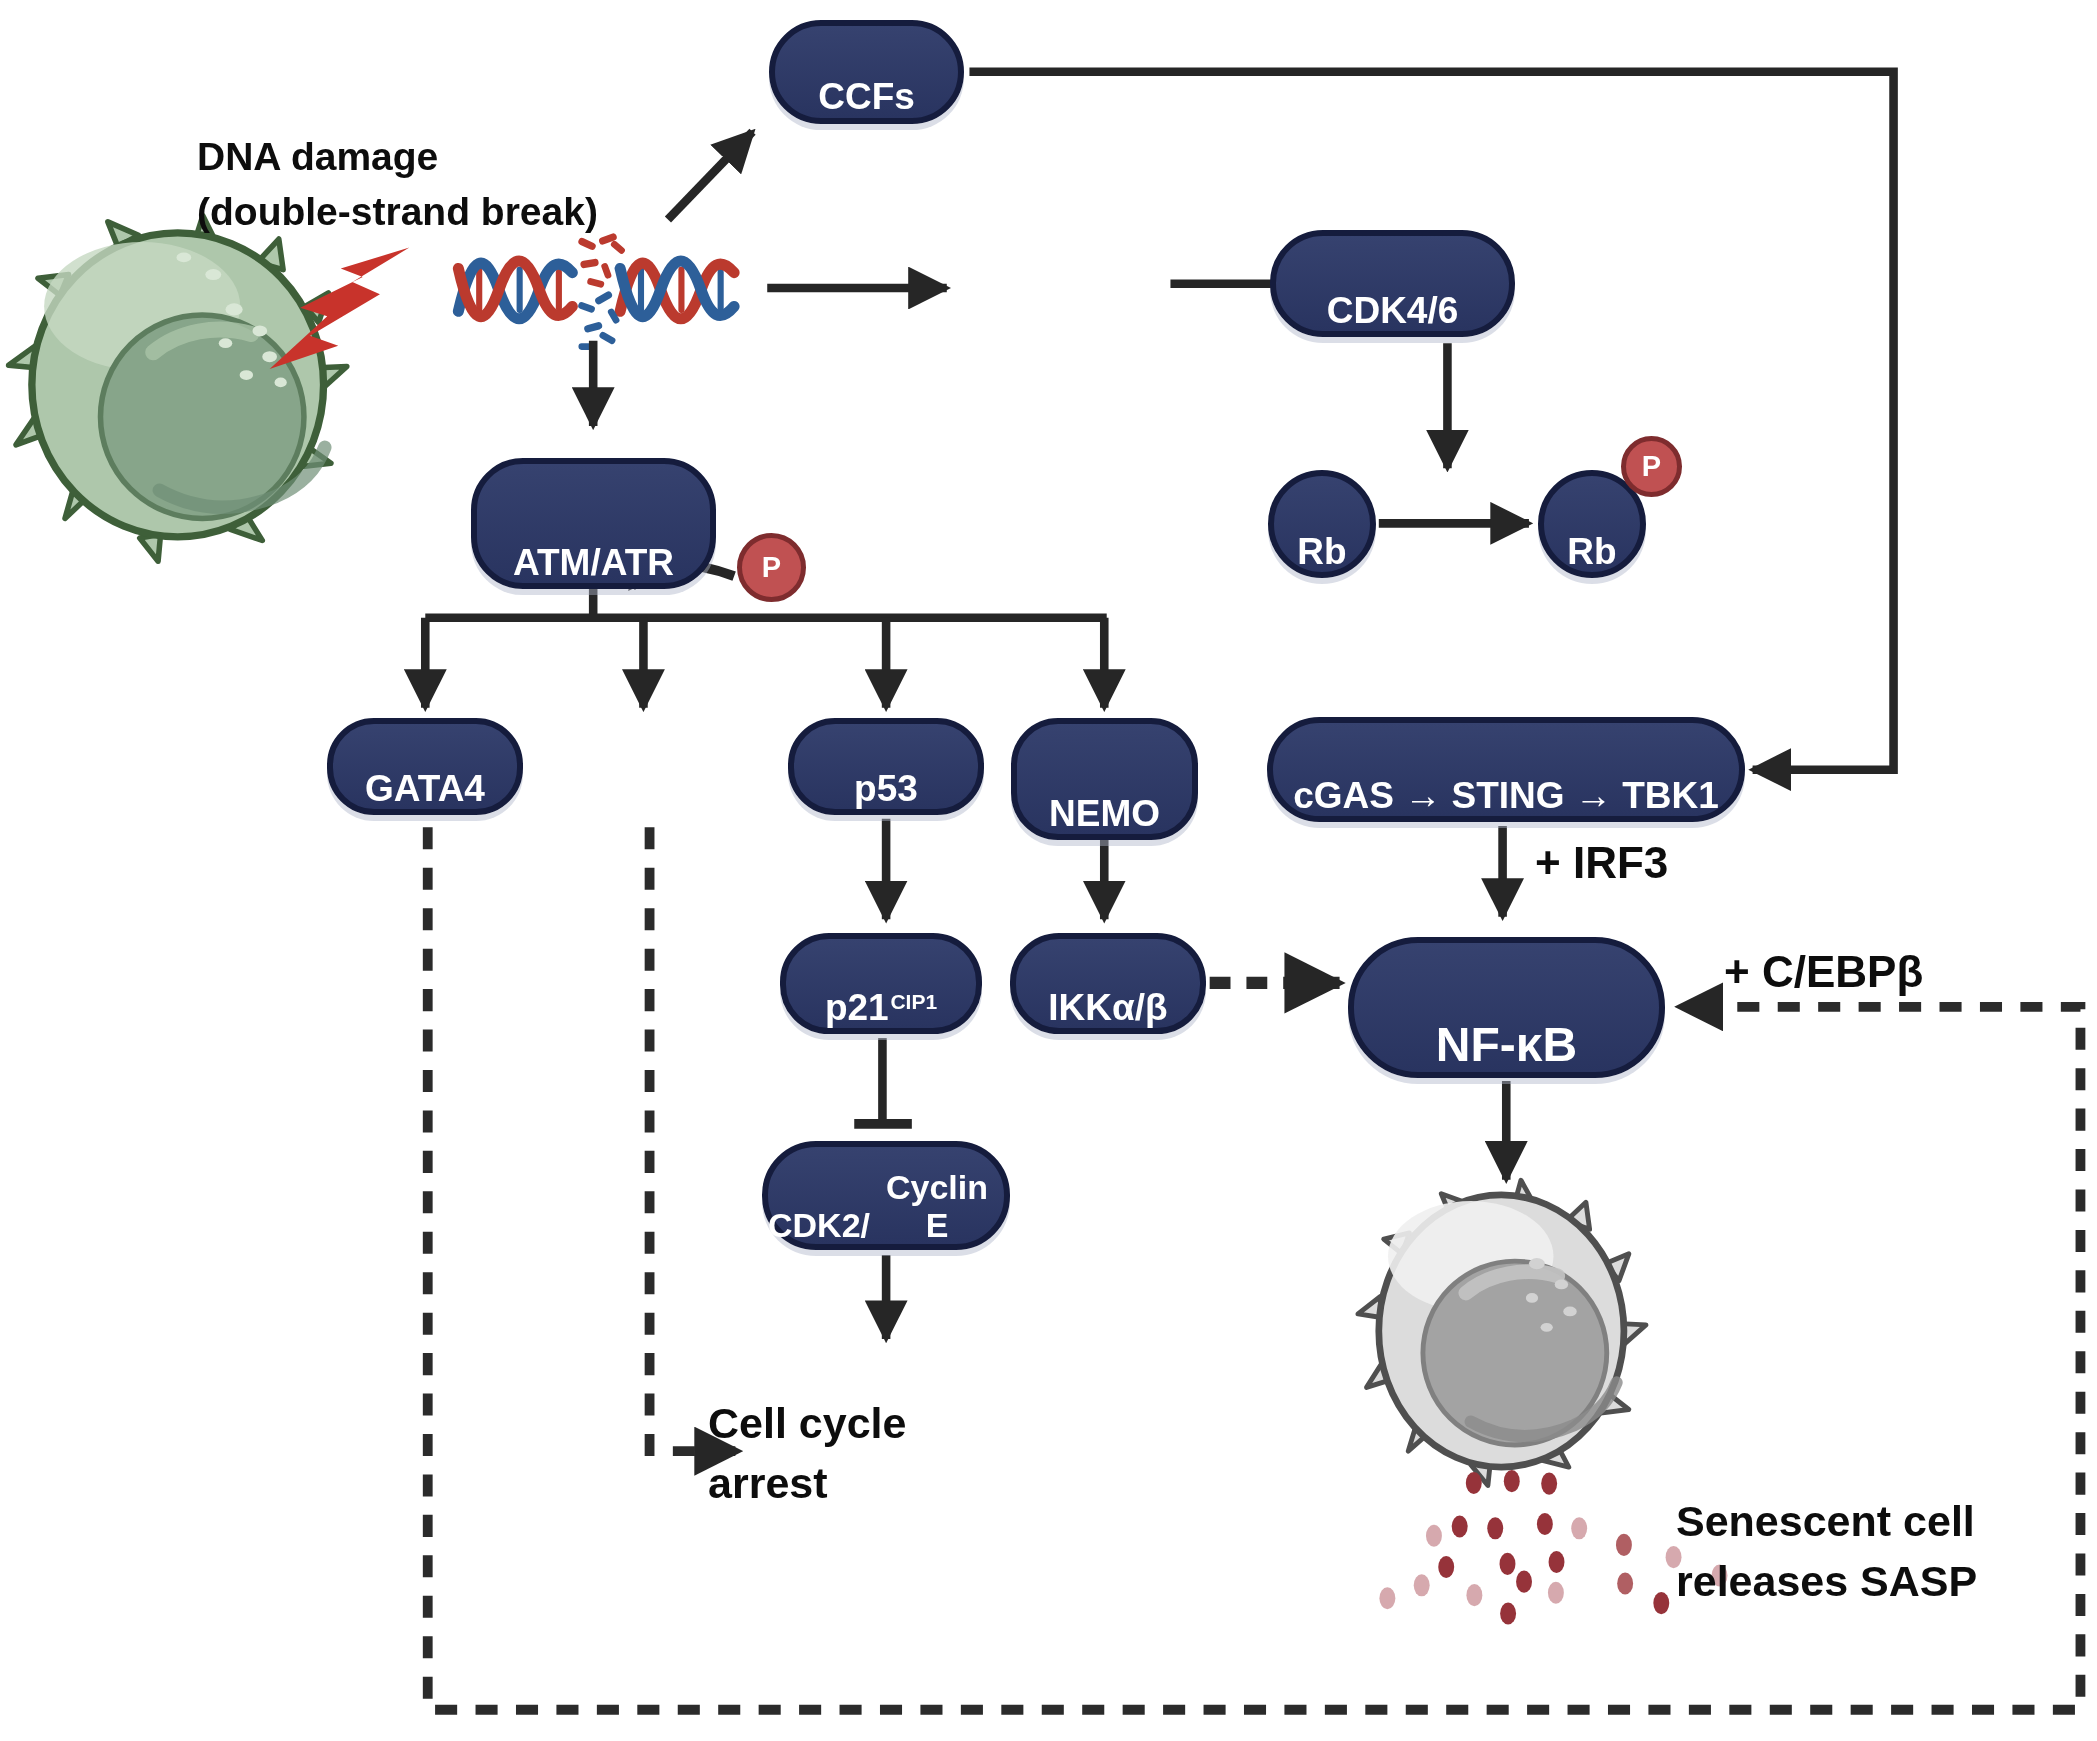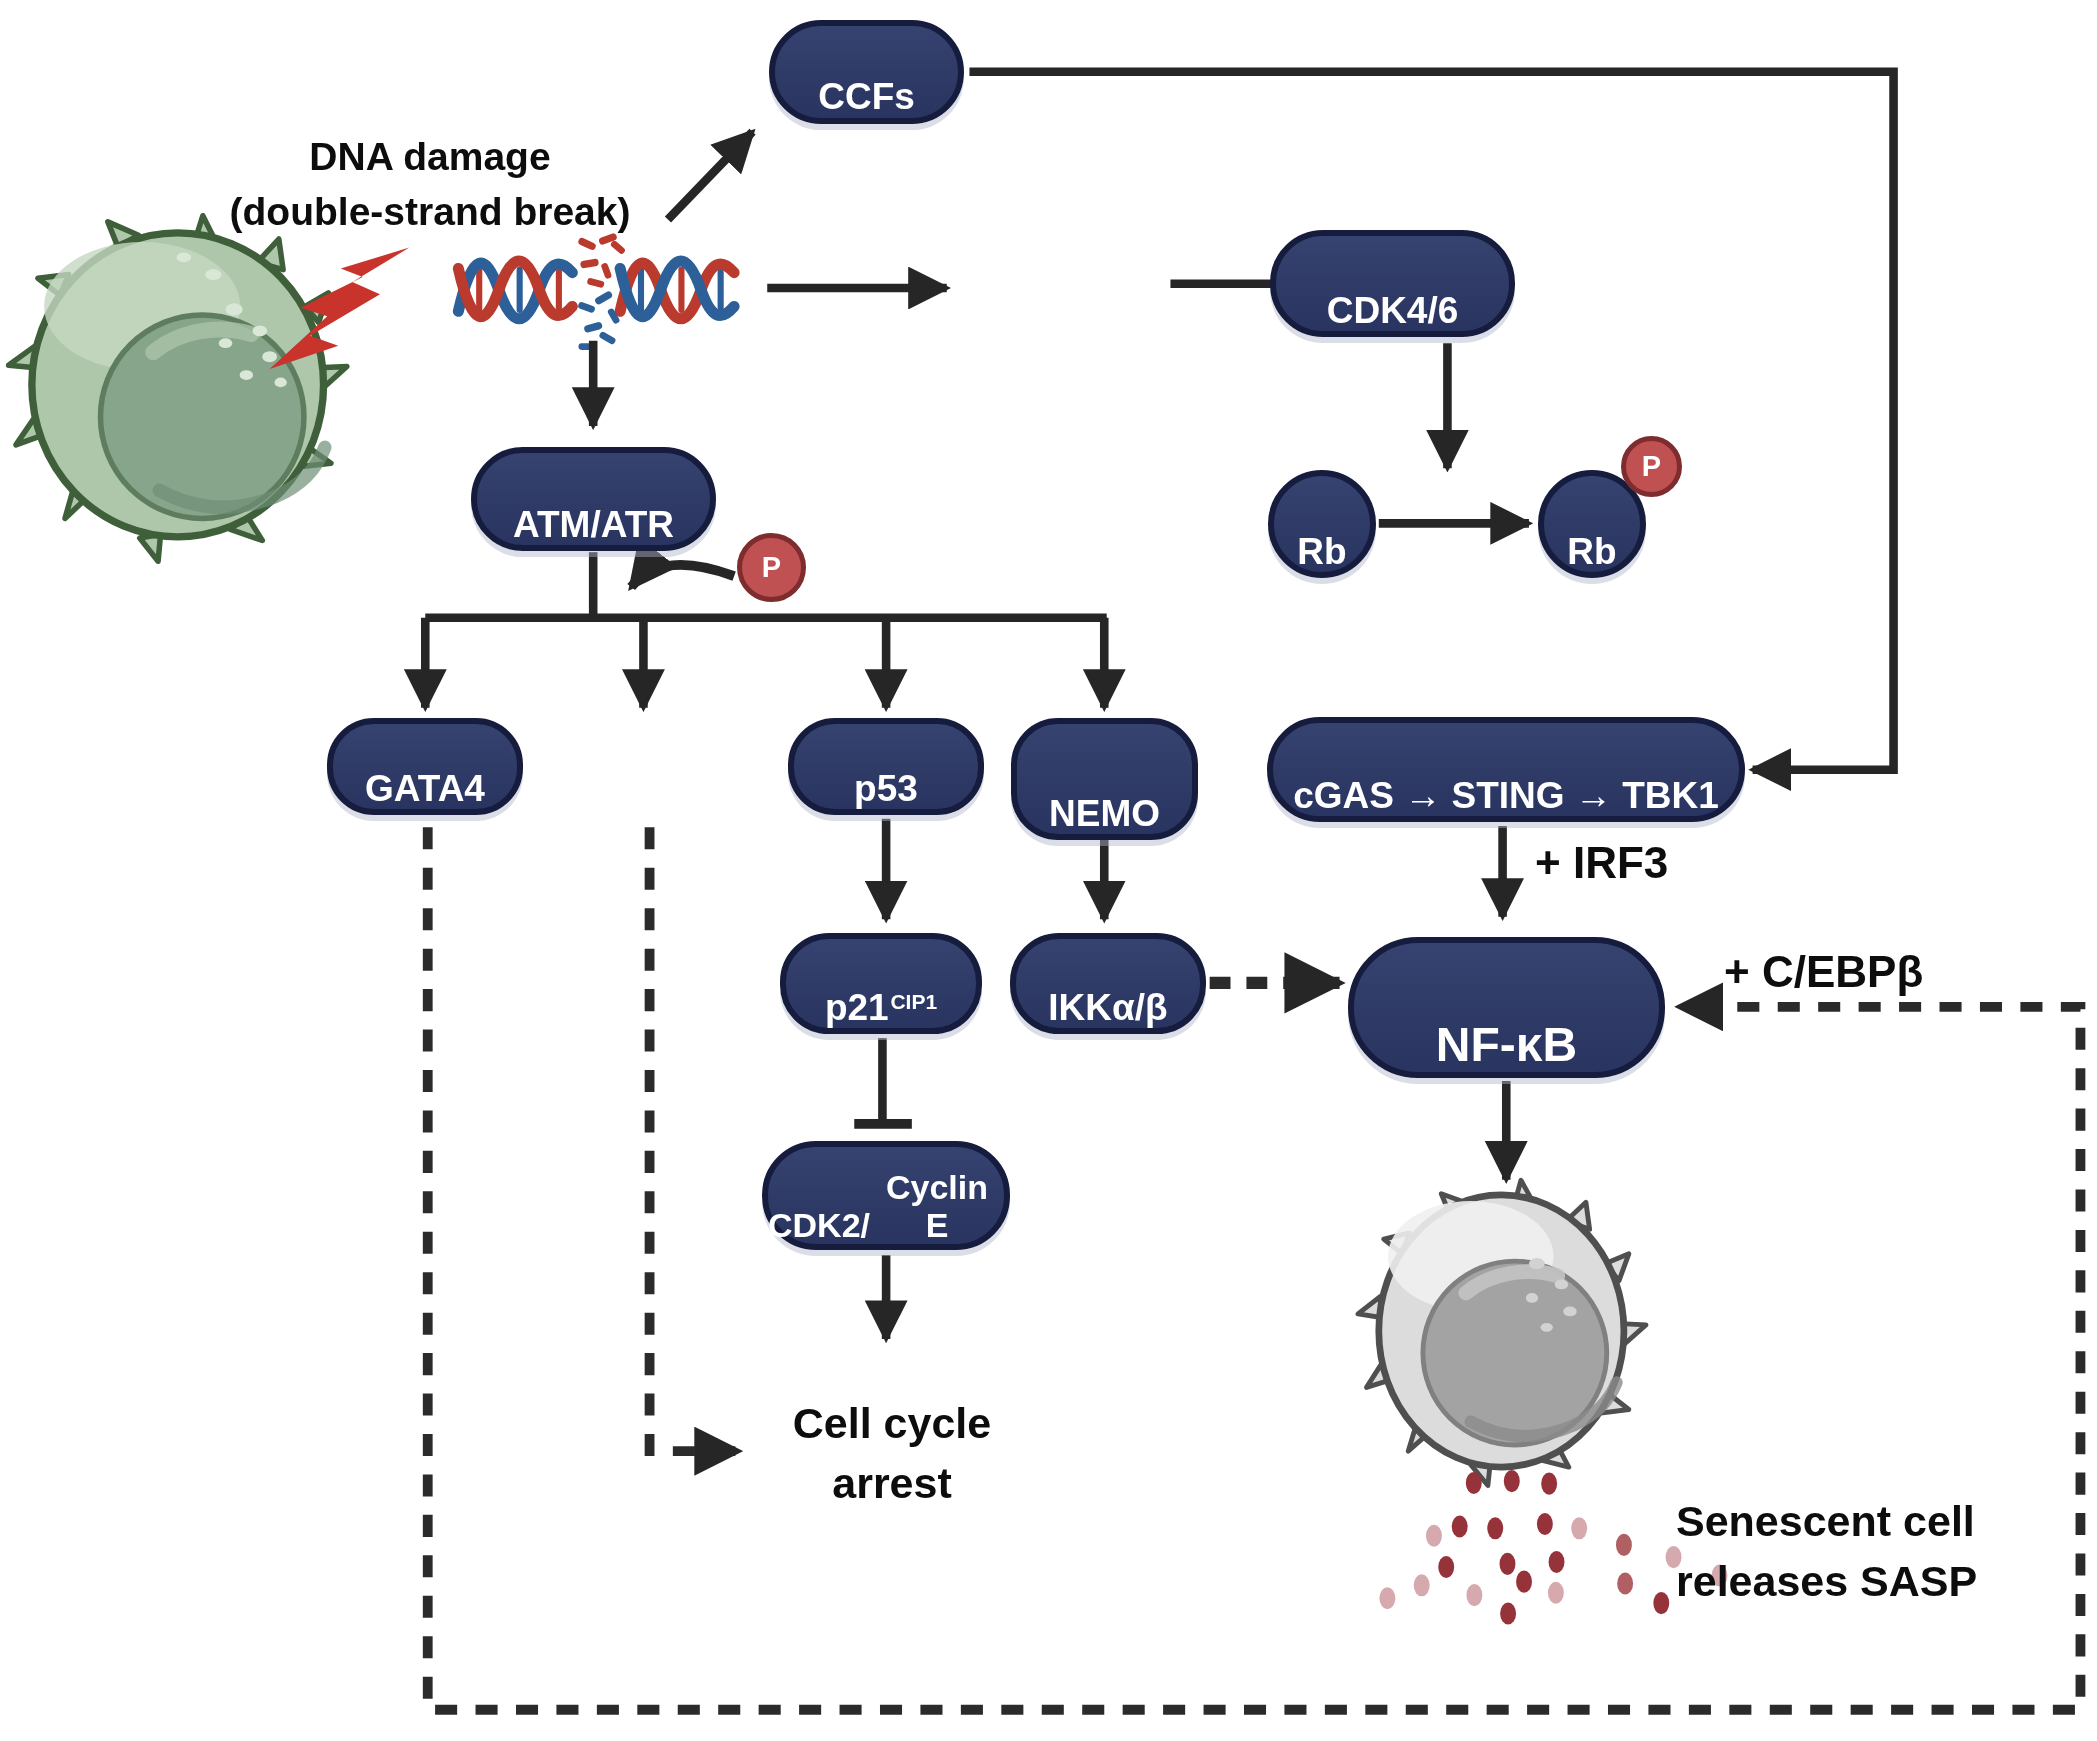--- a/index.html
+++ b/index.html
@@ -17,21 +17,21 @@
     box-shadow:0 6.1px 0 rgba(176,181,201,0.45);
   }
   .pill .sup{font-size:21px;position:relative;top:-14.7px;margin-left:1.8px;font-weight:bold;}
   .circle{border-radius:50%;}
   .badge{
     position:absolute;z-index:3;box-sizing:border-box;border-radius:50%;
     background:#c05152;border:5.5px solid #7e2c2e;color:#fff;font-weight:bold;
     display:flex;align-items:center;justify-content:center;font-size:29px;
   }
   .lbl{
-    position:absolute;z-index:2;color:#0d0d0d;font-weight:bold;text-align:center;
+    position:absolute;z-index:2;color:#0d0d0d;font-weight:bold;text-align:left;
     line-height:1.4;white-space:nowrap;
   }
   .lbl.left{text-align:left;}
 </style>
 </head>
 <body>
 
 <div id="canvas">
 
   <svg id="wires" width="2097" height="1741" viewBox="0 0 3422 2841">
@@ -218,21 +218,21 @@
     <span>Rb</span>
   </div>
 
   <div class="pill circle" style="left:1538px;top:470px;width:108px;height:108px;">
     <span>Rb</span>
   </div>
   <div class="badge" style="left:1621px;top:436px;width:61px;height:61px;">
     <span>P</span>
   </div>
 
-  <div class="pill" style="left:471px;top:447px;width:245px;height:104px;border-radius:52px;">
+  <div class="pill" style="left:471px;top:458px;width:245px;height:131px;border-radius:52px;">
     <span>ATM/ATR</span>
   </div>
   <div class="badge" style="left:737px;top:533px;width:69px;height:69px;">
     <span>P</span>
   </div>
 
   <div class="pill" style="left:327px;top:718px;width:196px;height:97px;border-radius:47px;">
     <span>GATA4</span>
   </div>
 

